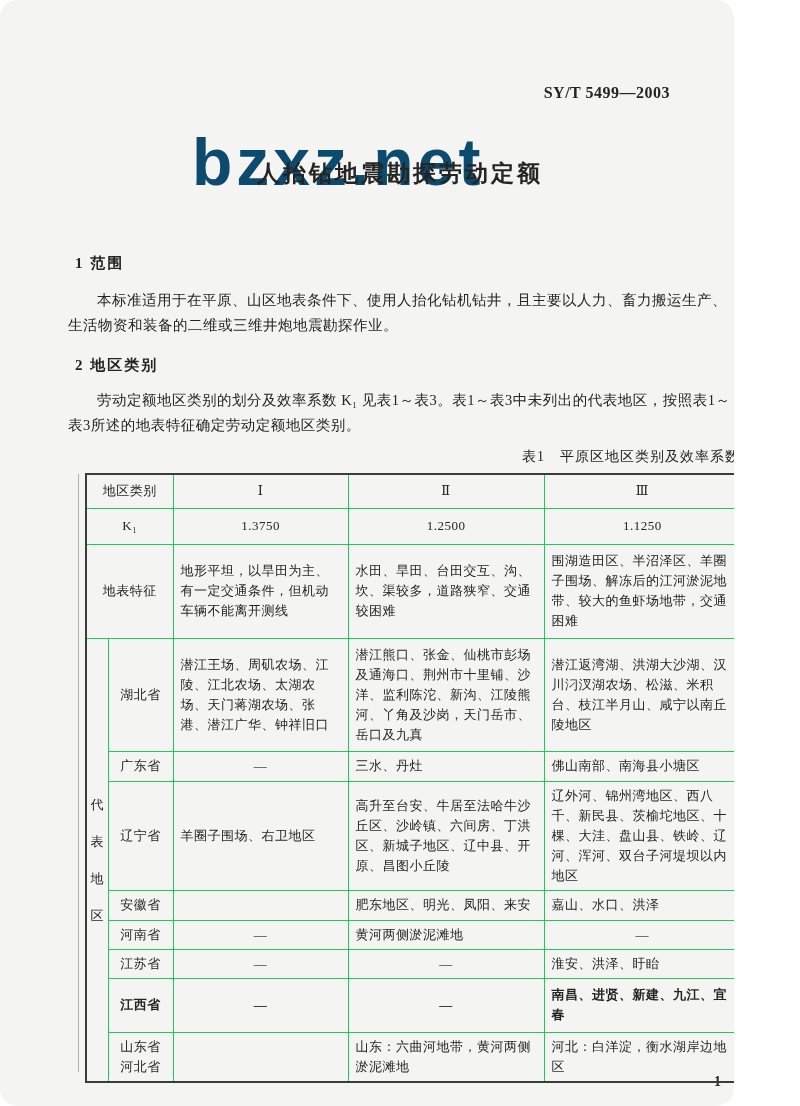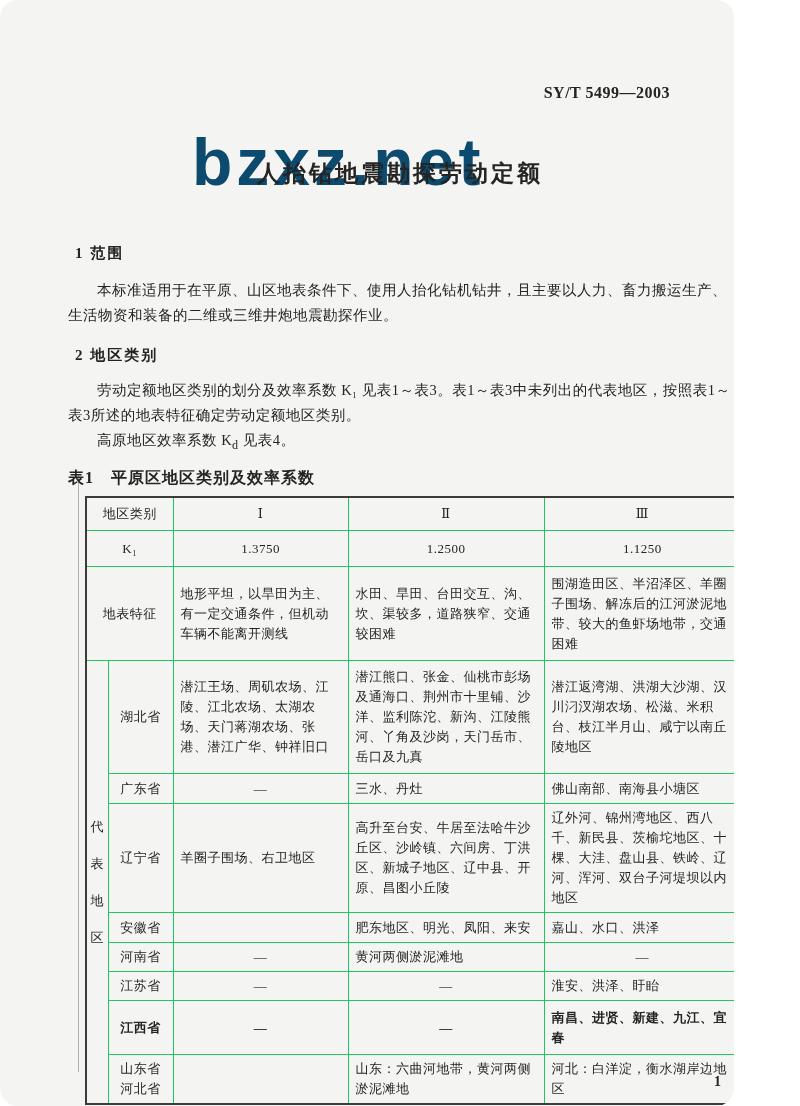--- a/index.html
+++ b/index.html
@@ -28,30 +28,30 @@
   }
   .doc-title{
     position:absolute;top:158px;left:0;width:800px;
     text-align:center;font-size:23px;font-weight:bold;
     letter-spacing:3px;z-index:1;margin:0;
   }
   .body-col{
     position:absolute;top:238px;left:68px;width:672px;z-index:1;
   }
   h2.sec{
-    font-size:15px;font-weight:bold;margin:6px 0 15px;
+    font-size:15px;font-weight:bold;margin:16px 0 15px;
     letter-spacing:2px;padding-left:7px;
   }
   h2.sec2{margin-top:18px;margin-bottom:13px;font-family:Liberation Serif, serif;}
   p.para{
     margin:0;font-size:14.5px;line-height:25px;
     text-indent:2em;letter-spacing:.5px;
   }
   .tbl-caption{
-    text-align:left;font-size:16px;font-weight:bold;
+    text-align:right;font-size:14px;font-weight:normal;
     margin:10px 0 7px;letter-spacing:1px;
   }
   table.t1{
     border-collapse:collapse;table-layout:fixed;
     width:655px;margin-left:17px;
     font-size:13px;line-height:20px;
   }
   table.t1 td{
     border:1px solid #22c55e;
     padding:4px 7px;vertical-align:middle;
@@ -93,21 +93,20 @@
 
   <h1 class="doc-title">人抬钻地震勘探劳动定额</h1>
 
   <div class="body-col">
 
     <h2 class="sec">1  范围</h2>
     <p class="para">本标准适用于在平原、山区地表条件下、使用人抬化钻机钻井，且主要以人力、畜力搬运生产、生活物资和装备的二维或三维井炮地震勘探作业。</p>
 
     <h2 class="sec sec2">2  地区类别</h2>
     <p class="para">劳动定额地区类别的划分及效率系数 K₁ 见表1～表3。表1～表3中未列出的代表地区，按照表1～表3所述的地表特征确定劳动定额地区类别。</p>
-    <p class="para"><span>高原地区效率系数 K</span><sub>d</sub><span> 见表4。</span></p>
 
     <div class="tbl-caption">表1　平原区地区类别及效率系数</div>
 
     <table class="t1">
       <colgroup>
         <col style="width:22px">
           <col style="width:65px">
         <col style="width:175px">
           <col style="width:196px">
           <col style="width:197px">

